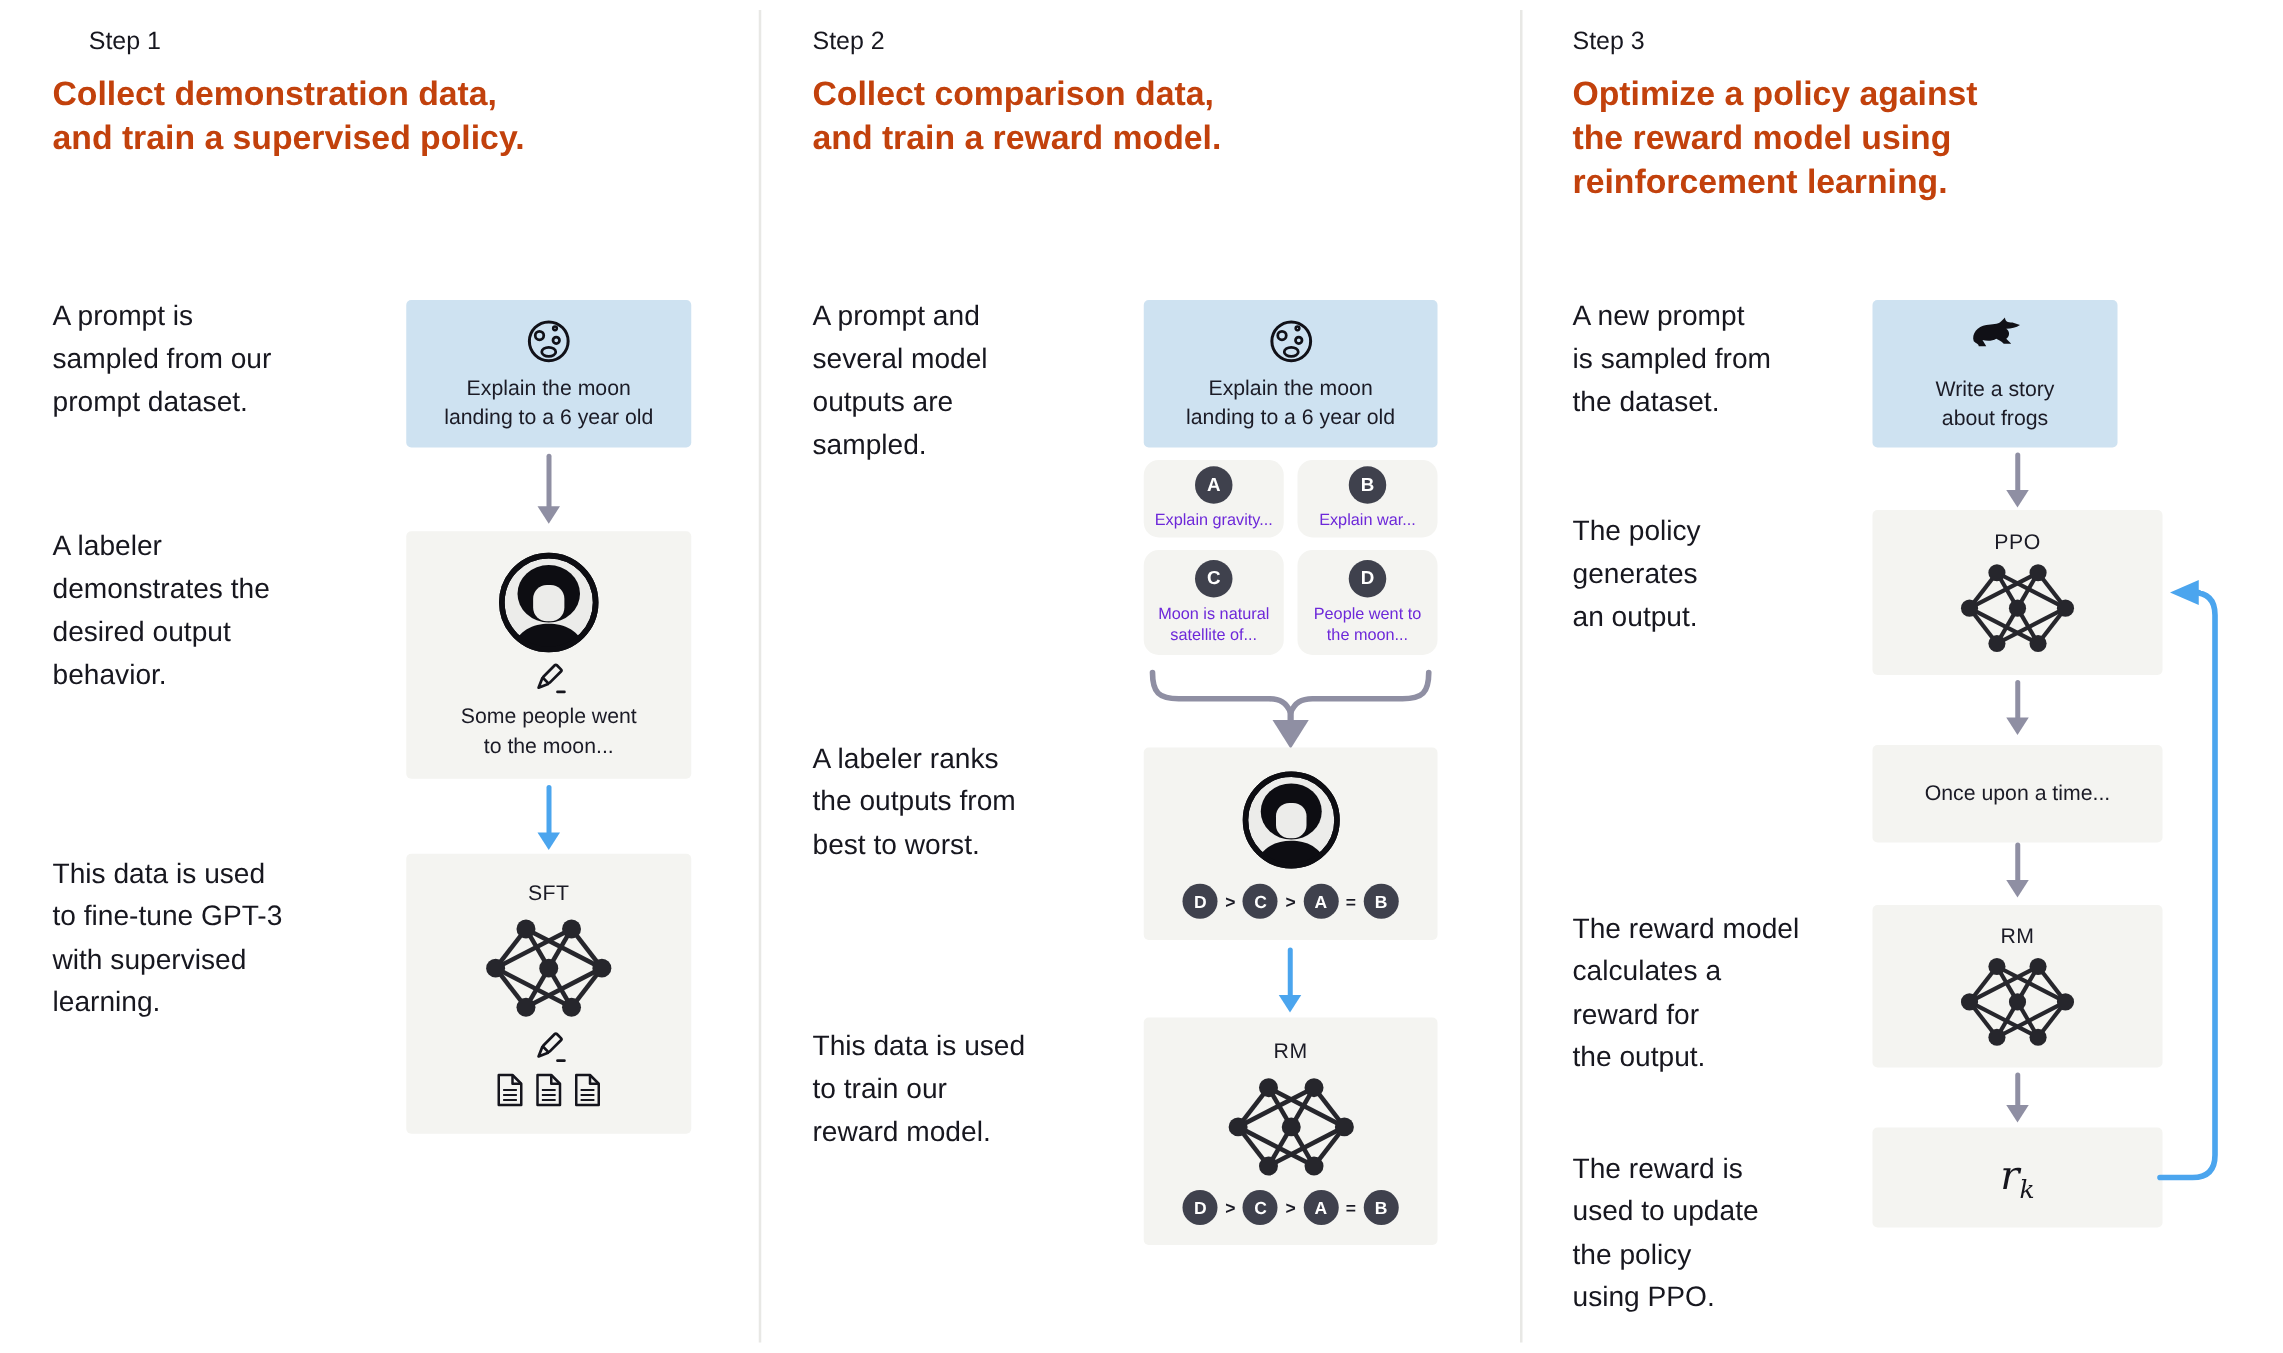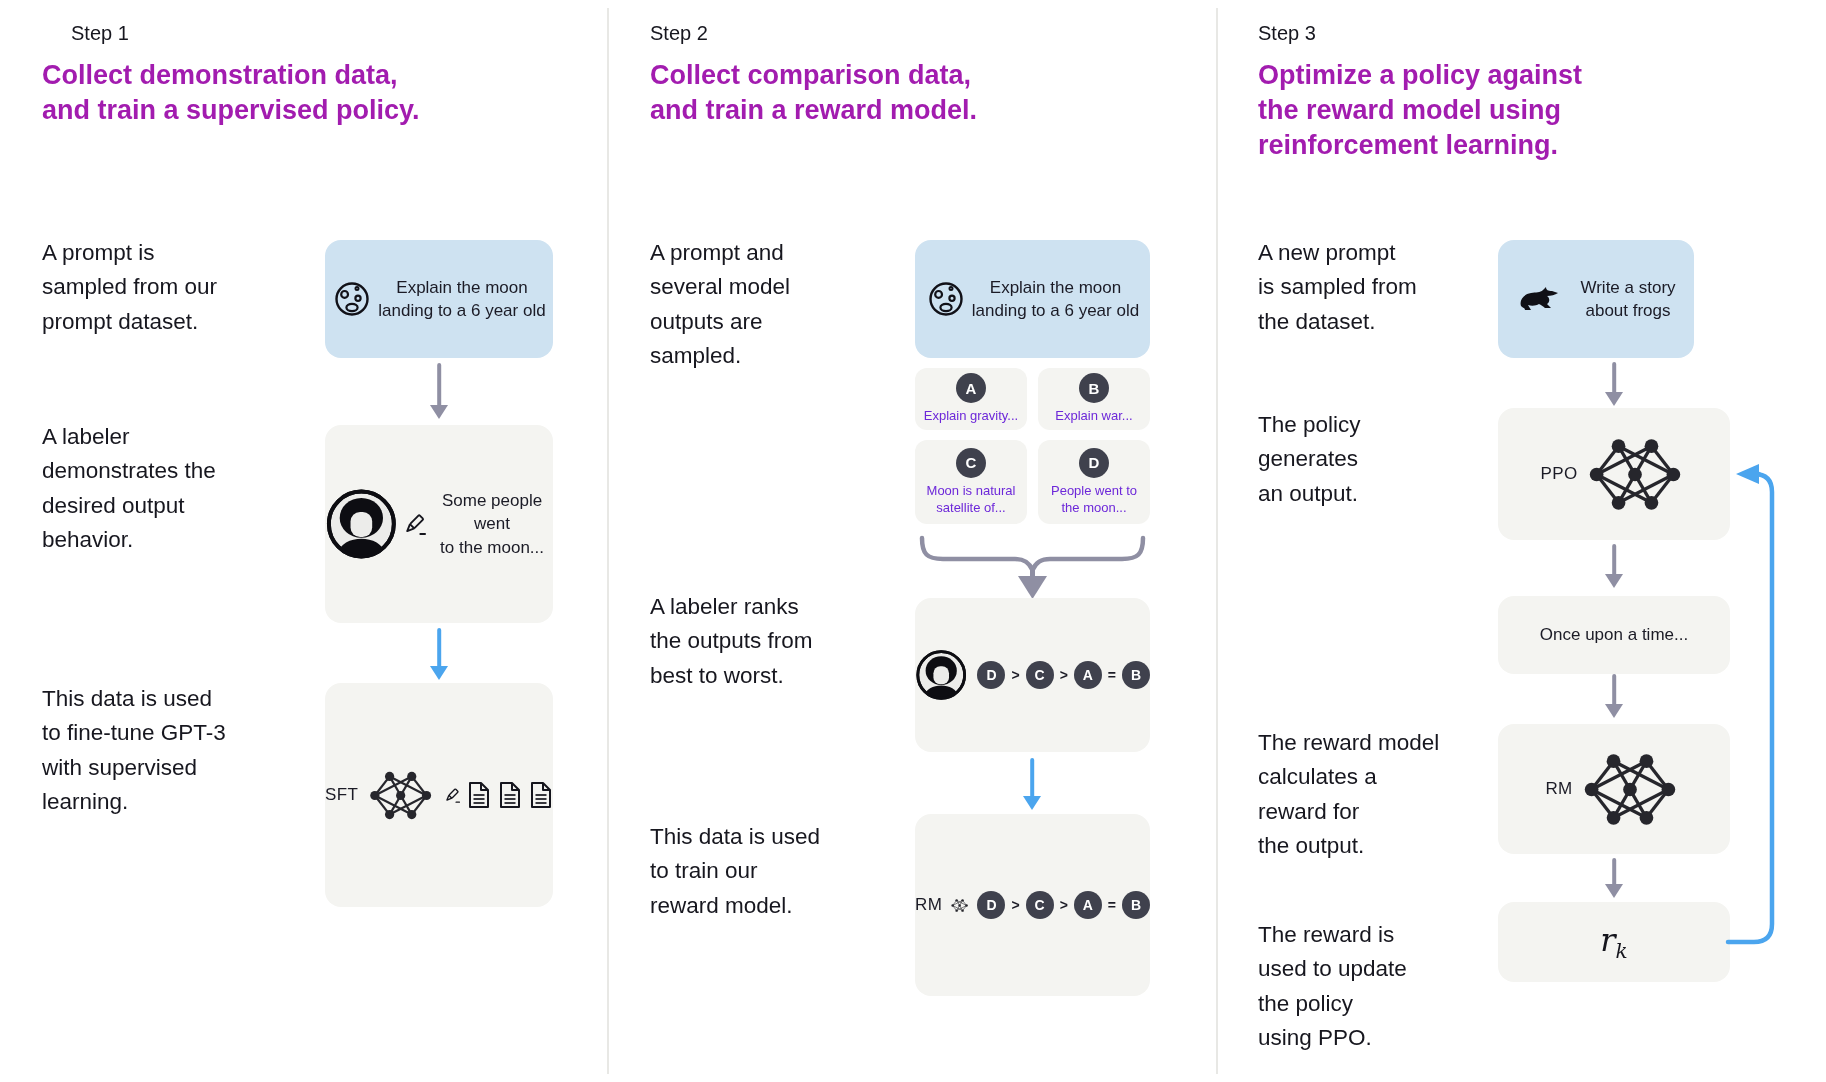--- a/index.html
+++ b/index.html
@@ -2,25 +2,25 @@
 <html><head>
 <meta charset="utf-8">
 <style>
   html,body { margin:0; padding:0; background:#ffffff; }
   body { font-family:"Liberation Sans","DejaVu Sans",sans-serif; color:#17171f; }
   .canvas { position:relative; width:1826px; height:1082px; background:#ffffff; overflow:hidden; }
 
   .divider { position:absolute; top:8px; height:1066px; width:2px; background:#e8e8e5; }
 
   .step-label { position:absolute; font-size:20px; color:#17171f; }
-  .step-title { position:absolute; font-size:27px; font-weight:bold; line-height:1.3; white-space:pre-line; color:#a21caf; }
+  .step-title { position:absolute; font-size:27px; font-weight:bold; line-height:1.3; white-space:pre-line; color:#c2410c; }
   .caption { position:absolute; font-size:22.5px; line-height:1.53; white-space:pre-line; color:#17171f; }
 
-  .box { position:absolute; box-sizing:border-box; border-radius:16px; background:#f4f4f1;
-         display:flex; flex-direction:row; align-items:center; justify-content:center; }
+  .box { position:absolute; box-sizing:border-box; border-radius:4px; background:#f4f4f1;
+         display:flex; flex-direction:column; align-items:center; justify-content:center; }
   .box.blue { background:#cee2f1; }
   .box-text { font-size:17px; line-height:1.38; text-align:center; white-space:pre-line; color:#1b1b26; }
   .box-label { font-size:17px; letter-spacing:.4px; color:#1b1b26; }
 
   .chip { position:absolute; box-sizing:border-box; border-radius:12px; background:#f4f4f1;
           display:flex; flex-direction:column; align-items:center; justify-content:center; gap:5px; }
   .chip-text { font-size:13px; line-height:1.3; text-align:center; white-space:pre-line; color:#6d28d9; }
 
   .badge { width:30px; height:30px; border-radius:50%; background:#3f414d; color:#ffffff;
            font-size:15px; font-weight:bold; display:flex; align-items:center; justify-content:center; }

